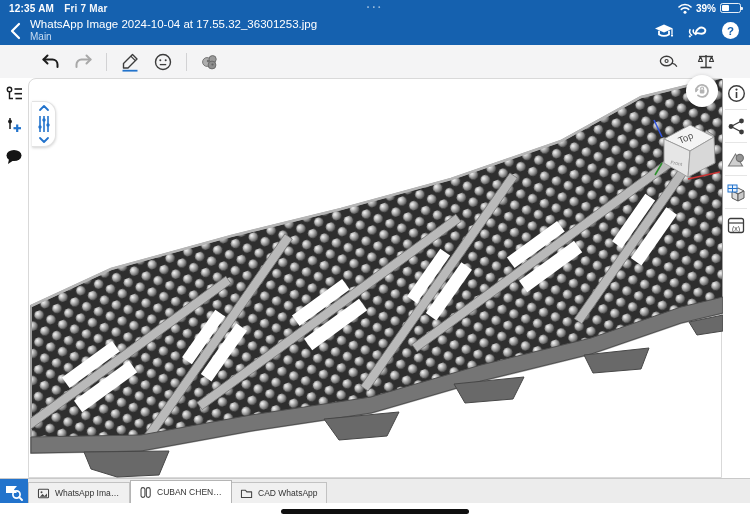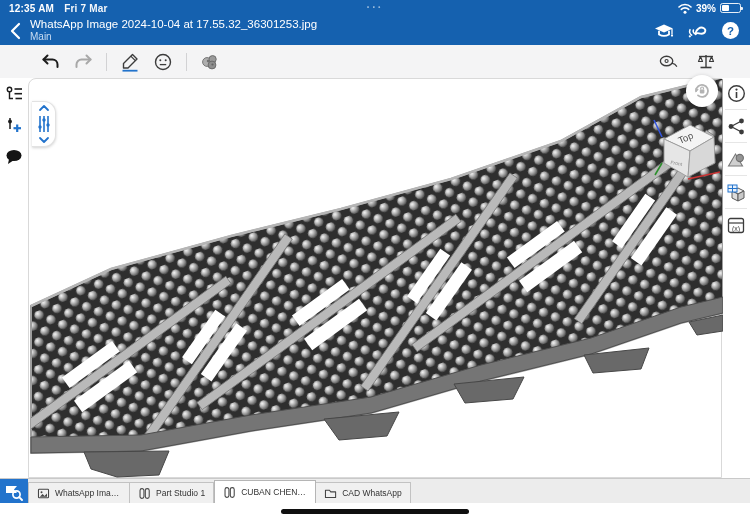--- a/index.html
+++ b/index.html
@@ -389,27 +389,20 @@
     </div>
     <div class="tabs">
       <div class="tab">
         <svg width="13" height="13" viewBox="0 0 16 16">
           <rect x="1.8" y="2.8" width="12.4" height="10.4" rx="1" fill="none" stroke="#444" stroke-width="1.3"></rect>
           <circle cx="5.6" cy="6.4" r="1.2" fill="#444"></circle>
           <path d="M3.5,12 l3.4,-3.4 2.4,2.4 3,-3 v4 z" fill="#444"></path>
         </svg>
         <span class="label">WhatsApp Image...</span>
       </div>
-      <div class="tab">
-        <svg width="13" height="13" viewBox="0 0 16 16">
-          <rect x="2.5" y="2" width="4.8" height="12" rx="2.4" fill="none" stroke="#444" stroke-width="1.3"></rect>
-          <rect x="9" y="2" width="4.8" height="12" rx="2.4" fill="none" stroke="#444" stroke-width="1.3"></rect>
-        </svg>
-        <span class="label">Part Studio 1</span>
-      </div>
       <div class="tab active">
         <svg width="13" height="13" viewBox="0 0 16 16">
           <rect x="2.5" y="2" width="4.8" height="12" rx="2.4" fill="none" stroke="#444" stroke-width="1.3"></rect>
           <rect x="9" y="2" width="4.8" height="12" rx="2.4" fill="none" stroke="#444" stroke-width="1.3"></rect>
         </svg>
         <span class="label">CUBAN CHENE...</span>
       </div>
       <div class="tab">
         <svg width="13" height="13" viewBox="0 0 16 16">
           <path d="M1.8,4 h5 l1.5,2 h6 v7 h-12.5 z" fill="none" stroke="#444" stroke-width="1.3" stroke-linejoin="round"></path>

